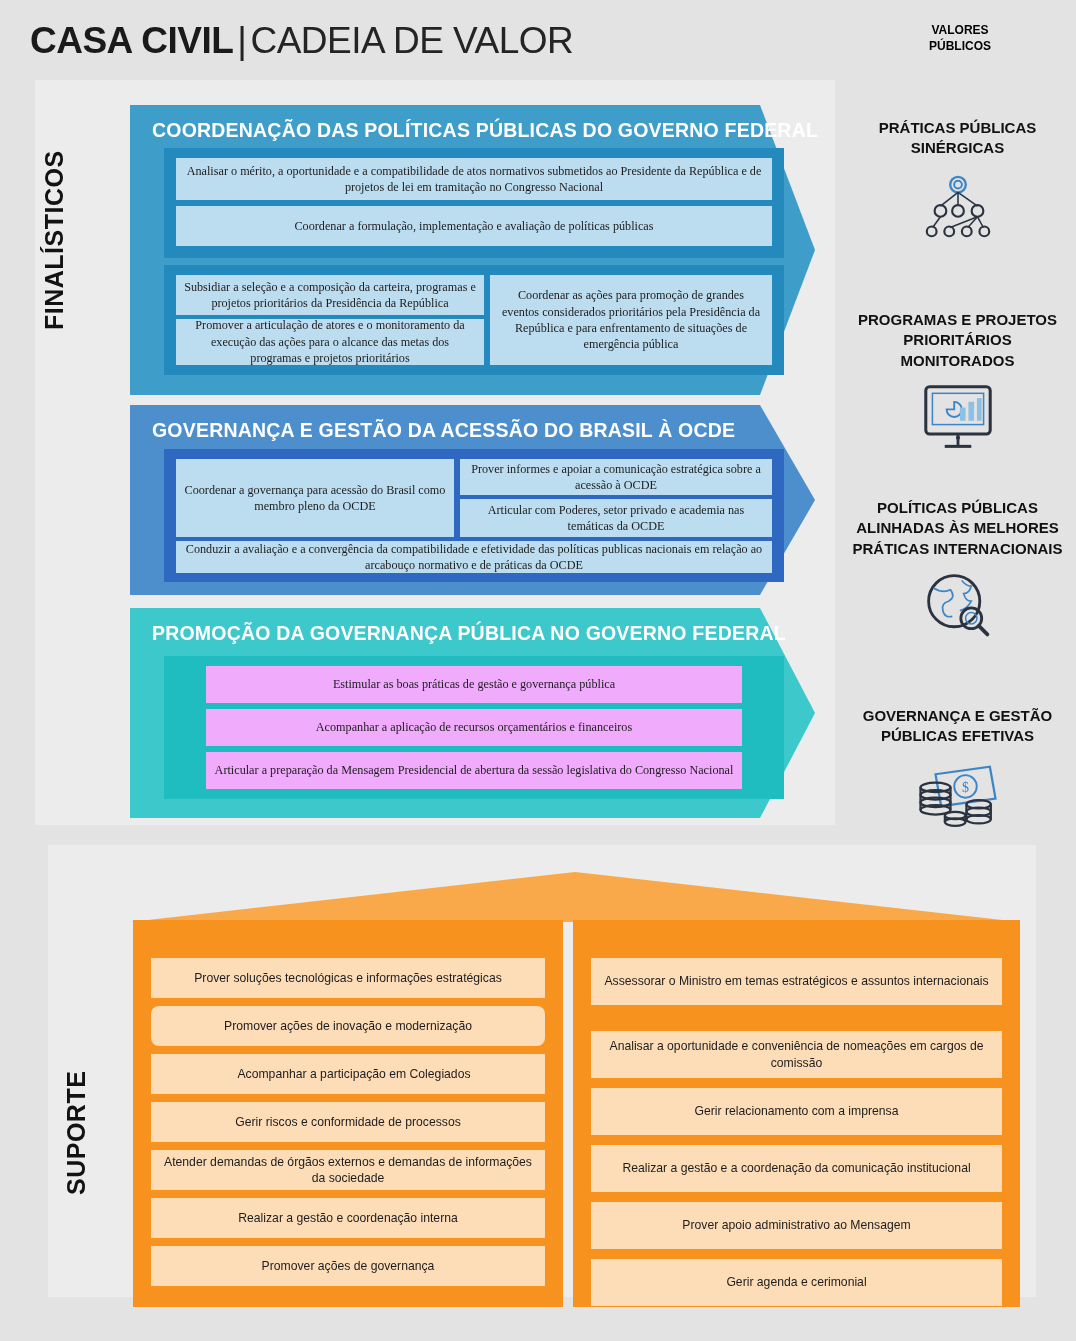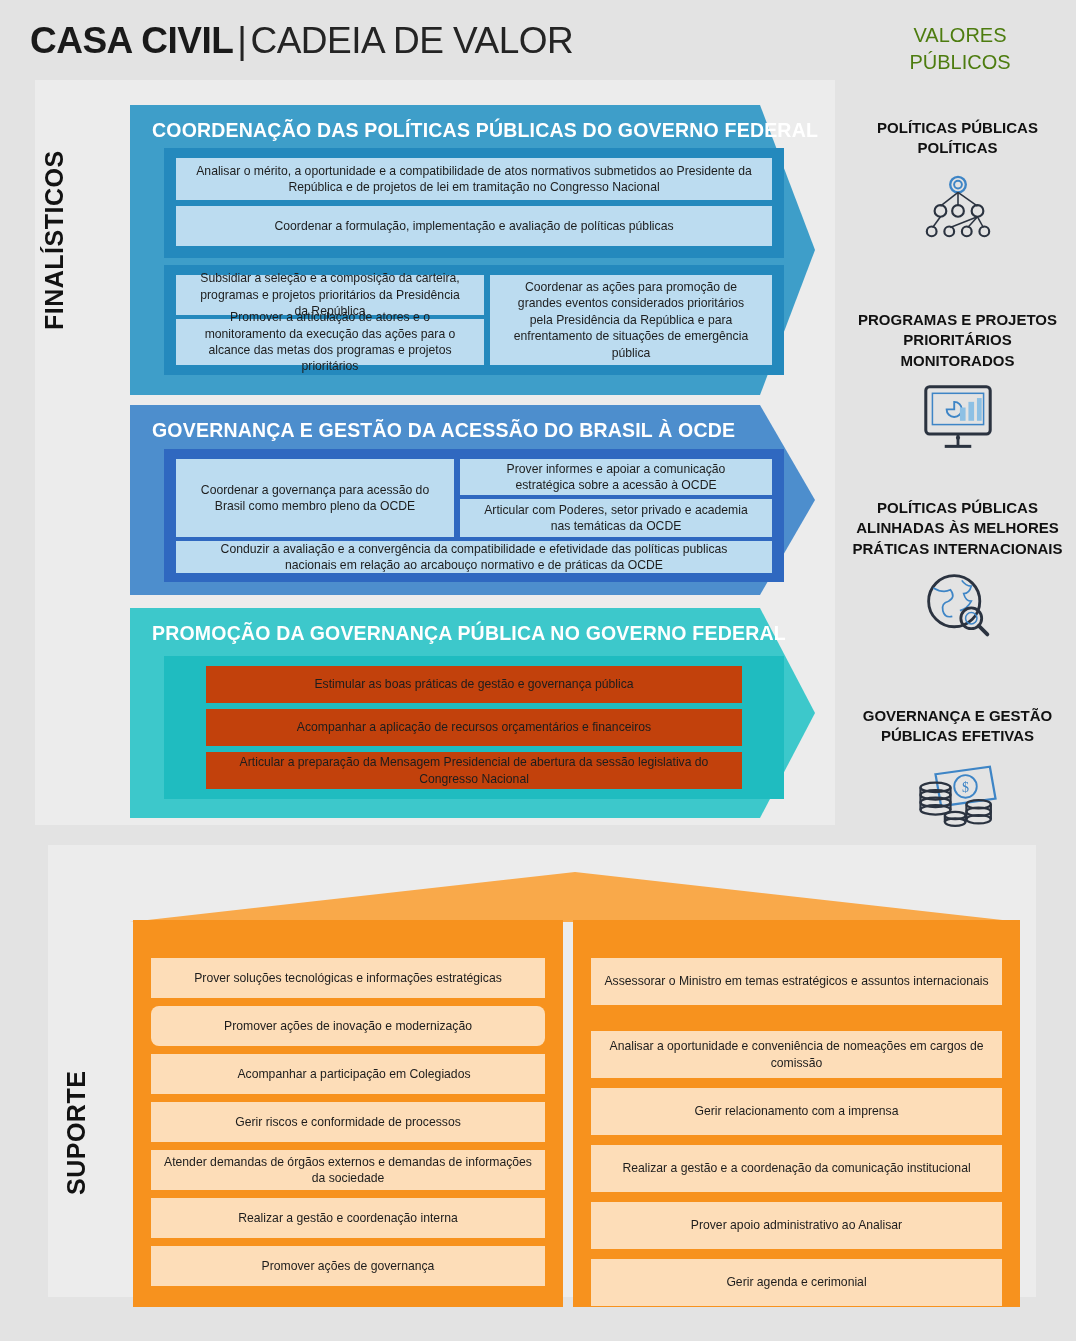--- a/index.html
+++ b/index.html
@@ -15,21 +15,21 @@
   #main-title{
     position:absolute;left:30px;top:20px;
     font-size:37px;letter-spacing:-0.5px;color:#1a1a1a;
     white-space:nowrap;
   }
   #main-title .bold{font-weight:bold;}
   #main-title .light{font-weight:400;color:#242424;}
   #main-title .pipe{font-weight:400;color:#242424;padding:0 4px;}
   #values-title{
     position:absolute;left:860px;top:22px;width:200px;
-    text-align:center;font-weight:normal;font-size:20px;color:#4d7c0f;
+    text-align:center;font-weight:bold;font-size:12px;color:#000000;
     line-height:1.35;
   }
 
   
   #panel-finalisticos{
     position:absolute;left:35px;top:80px;width:800px;height:745px;
     background:#ececec;
   }
   #label-finalisticos{
     position:absolute;left:40px;top:330px;
@@ -47,40 +47,41 @@
   .arrow-title{
     position:absolute;left:22px;top:14px;
     color:#fff;font-weight:bold;font-size:19.5px;letter-spacing:.2px;
     white-space:nowrap;
   }
   .inner-frame{position:absolute;}
   .task{
     background:#bcdcf0;color:#1d1d1d;
     font-size:12.2px;line-height:1.35;text-align:center;
     display:flex;align-items:center;justify-content:center;
-    box-sizing:border-box;padding:4px 20px;
+    box-sizing:border-box;padding:4px 8px;
     position:absolute;
+    font-family:Liberation Serif, serif;
   }
 
   
   #block-a{left:130px;top:105px;width:685px;height:290px;}
   #block-a .arrow-shape{background:#3e9ec9;}
   #block-a .frame1{left:34px;top:43px;width:620px;height:110px;background:#2489bd;}
   #block-a .frame2{left:34px;top:160px;width:620px;height:110px;background:#2489bd;}
 
   
   #block-b{left:130px;top:405px;width:685px;height:190px;}
   #block-b .arrow-shape{background:#4d8ecd;}
   #block-b .frame1{left:34px;top:44px;width:620px;height:133px;background:#2f68c0;}
 
   
   #block-c{left:130px;top:608px;width:685px;height:210px;}
   #block-c .arrow-shape{background:#3dc8cb;}
   #block-c .frame1{left:34px;top:48px;width:620px;height:143px;background:#1fbcc0;}
-  #block-c .task{background:#c2410c;}
+  #block-c .task{background:#f0abfc;}
 
   
   .value-item{position:absolute;left:845px;width:225px;text-align:center;}
   .value-label{font-weight:bold;font-size:15px;color:#111;line-height:1.35;}
   .value-icon{margin-top:10px;display:flex;justify-content:center;}
 
   
   #panel-suporte{
     position:absolute;left:48px;top:845px;width:988px;height:452px;
     background:#ececec;
@@ -159,21 +160,21 @@
   <div class="arrow-title">PROMOÇÃO DA GOVERNANÇA PÚBLICA NO GOVERNO FEDERAL</div>
 
   <div class="inner-frame frame1">
     <div class="task" style="left:42px;top:10px;width:536px;height:37px;">Estimular as boas práticas de gestão e governança pública</div>
     <div class="task" style="left:42px;top:53px;width:536px;height:37px;">Acompanhar a aplicação de recursos orçamentários e financeiros</div>
     <div class="task" style="left:42px;top:96px;width:536px;height:37px;">Articular a preparação da Mensagem Presidencial de abertura da sessão legislativa do Congresso Nacional</div>
   </div>
 </div>
 
 <div class="value-item" style="top:118px;">
-  <div class="value-label">POLÍTICAS PÚBLICAS POLÍTICAS</div>
+  <div class="value-label">PRÁTICAS PÚBLICAS SINÉRGICAS</div>
   <div class="value-icon">
     <svg width="78" height="78" viewBox="0 0 80 80">
       <circle cx="40" cy="16" r="8" fill="none" stroke="#3e85c6" stroke-width="2.4"></circle>
       <circle cx="40" cy="16" r="4" fill="none" stroke="#3e85c6" stroke-width="2"></circle>
       <line x1="40" y1="24" x2="22" y2="38" stroke="#2b3340" stroke-width="1.6"></line>
       <line x1="40" y1="24" x2="40" y2="38" stroke="#2b3340" stroke-width="1.6"></line>
       <line x1="40" y1="24" x2="60" y2="38" stroke="#2b3340" stroke-width="1.6"></line>
       <circle cx="22" cy="43" r="6" fill="none" stroke="#2b3340" stroke-width="2.2"></circle>
       <circle cx="40" cy="43" r="6" fill="none" stroke="#2b3340" stroke-width="2.2"></circle>
       <circle cx="60" cy="43" r="6" fill="none" stroke="#2b3340" stroke-width="2.2"></circle>
@@ -260,15 +261,15 @@
   <div class="otask" style="height:40px;">Atender demandas de órgãos externos e demandas de informações da sociedade</div>
   <div class="otask" style="height:40px;">Realizar a gestão e coordenação interna</div>
   <div class="otask" style="height:40px;">Promover ações de governança</div>
 </div>
 
 <div class="house-col" id="house-right">
   <div class="otask" style="height:47px;margin-bottom:18px;">Assessorar o Ministro em temas estratégicos e assuntos internacionais</div>
   <div class="otask" style="height:47px;margin-bottom:10px;margin-top:26px;">Analisar a oportunidade e conveniência de nomeações em cargos de comissão</div>
   <div class="otask" style="height:47px;margin-bottom:10px;">Gerir relacionamento com a imprensa</div>
   <div class="otask" style="height:47px;margin-bottom:10px;">Realizar a gestão e a coordenação da comunicação institucional</div>
-  <div class="otask" style="height:47px;margin-bottom:10px;">Prover apoio administrativo ao Analisar</div>
+  <div class="otask" style="height:47px;margin-bottom:10px;">Prover apoio administrativo ao Mensagem</div>
   <div class="otask" style="height:47px;margin-bottom:0;">Gerir agenda e cerimonial</div>
 </div>
 
 </body></html>

